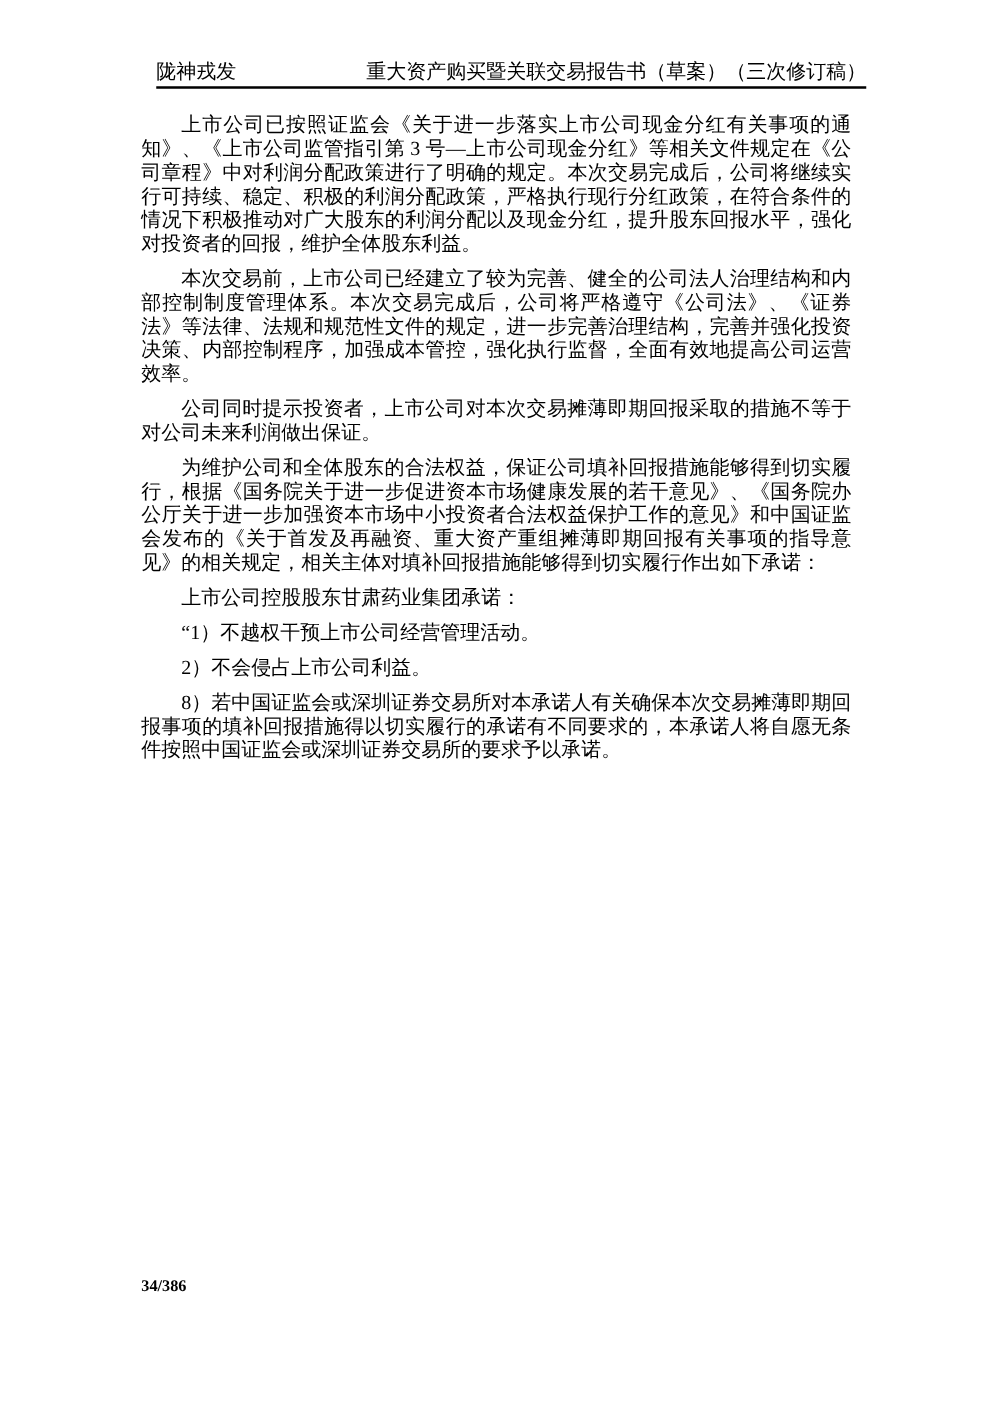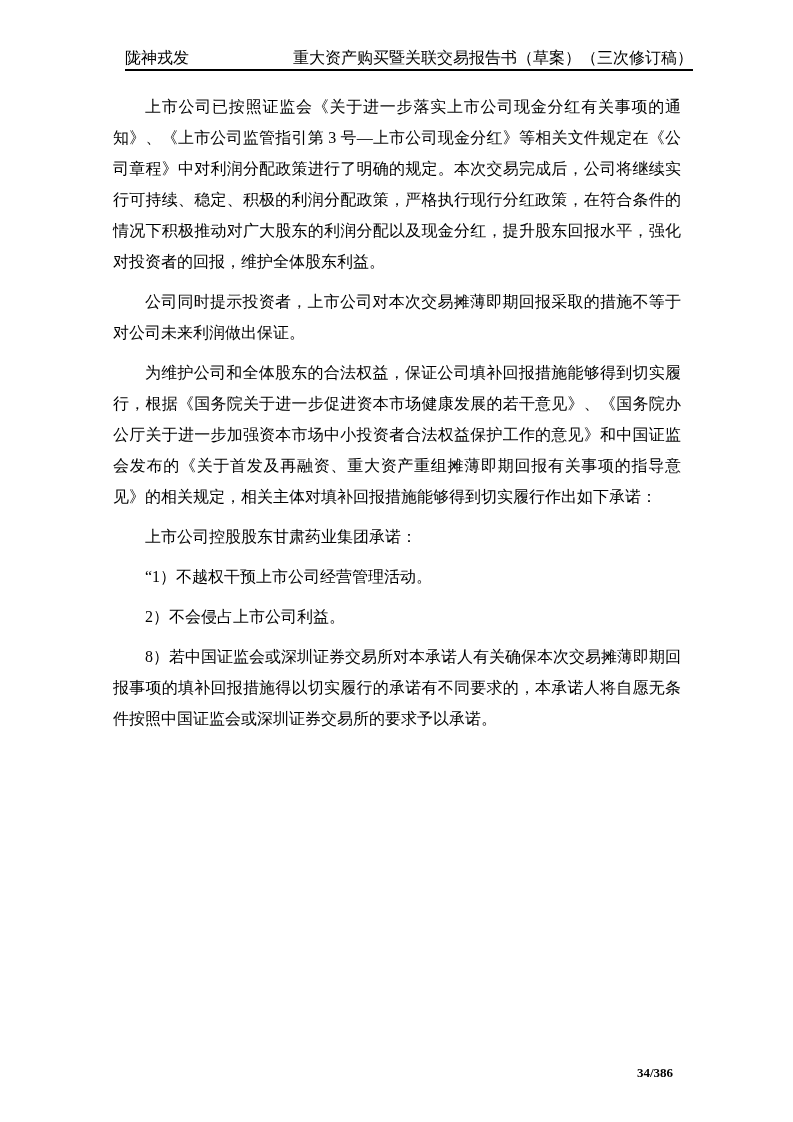--- a/index.html
+++ b/index.html
@@ -31,56 +31,57 @@
     line-height: 16px;
     white-space: nowrap;
     margin-left: 12px;
   }
   .doc-content {
     position: absolute;
     top: 91px;
     left: 113px;
     width: 568px;
     font-size: 16px;
-    line-height: 31px;
+    line-height: 19px;
     text-align: justify;
   }
   .doc-content p {
     margin: 0 0 9px 0;
     text-indent: 2em;
   }
   .doc-content p.bold-heading {
     font-weight: bold;
   }
   .page-footer {
     position: absolute;
-    top: 1065px;
+    top: 1021px;
     left: 113px;
     width: 568px;
-    text-align: right;
+    text-align: left;
     font-size: 13px;
     font-weight: bold;
     padding-right: 8px;
     box-sizing: border-box;
   }
 </style>
 </head>
 <body>
 
 <div class="page">
 
   <div class="page-header">
     <span>陇神戎发</span>
     <span>重大资产购买暨关联交易报告书（草案）（三次修订稿）</span>
   </div>
 
   <div class="doc-content">
     <p>上市公司已按照证监会《关于进一步落实上市公司现金分红有关事项的通知》、《上市公司监管指引第 3 号—上市公司现金分红》等相关文件规定在《公司章程》中对利润分配政策进行了明确的规定。本次交易完成后，公司将继续实行可持续、稳定、积极的利润分配政策，严格执行现行分红政策，在符合条件的情况下积极推动对广大股东的利润分配以及现金分红，提升股东回报水平，强化对投资者的回报，维护全体股东利益。</p>
 
 
+    <p>本次交易前，上市公司已经建立了较为完善、健全的公司法人治理结构和内部控制制度管理体系。本次交易完成后，公司将严格遵守《公司法》、《证券法》等法律、法规和规范性文件的规定，进一步完善治理结构，完善并强化投资决策、内部控制程序，加强成本管控，强化执行监督，全面有效地提高公司运营效率。</p>
 
     <p>公司同时提示投资者，上市公司对本次交易摊薄即期回报采取的措施不等于对公司未来利润做出保证。</p>
 
 
     <p>为维护公司和全体股东的合法权益，保证公司填补回报措施能够得到切实履行，根据《国务院关于进一步促进资本市场健康发展的若干意见》、《国务院办公厅关于进一步加强资本市场中小投资者合法权益保护工作的意见》和中国证监会发布的《关于首发及再融资、重大资产重组摊薄即期回报有关事项的指导意见》的相关规定，相关主体对填补回报措施能够得到切实履行作出如下承诺：</p>
 
     <p>上市公司控股股东甘肃药业集团承诺：</p>
 
     <p>“1）不越权干预上市公司经营管理活动。</p>
 

